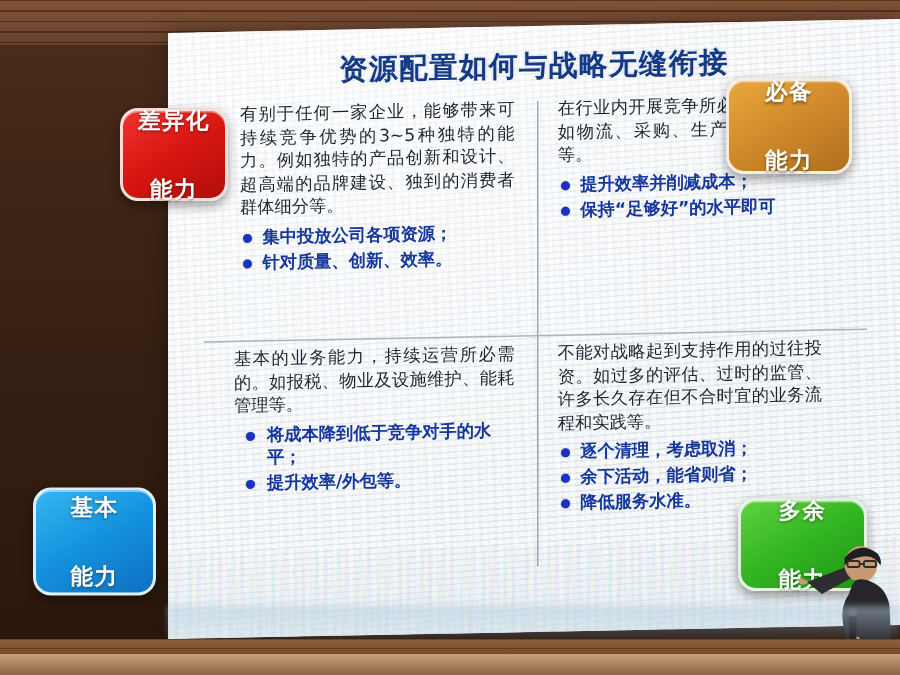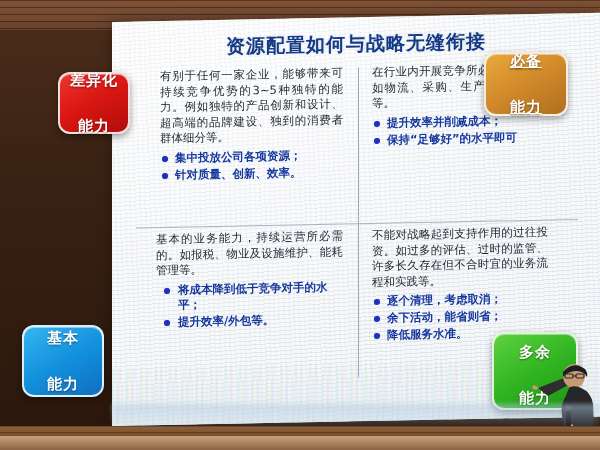--- a/index.html
+++ b/index.html
@@ -135,37 +135,35 @@
     border-radius:12px;
     display:flex;flex-direction:column;align-items:center;justify-content:center;
     color:#fff;font-weight:bold;font-size:15px;line-height:19px;
     text-align:center;letter-spacing:1px;
     text-shadow:0 1px 2px rgba(0,0,0,.45);
     box-shadow:0 3px 7px rgba(0,0,0,.38), inset 0 1px 0 rgba(255,255,255,.45);
     border:2px solid rgba(255,255,255,.85);
   }
   .badge .l2{display:block;margin-top:27px;}
   #badge-diff{
-    left:58px;top:72px;width:72px;height:62px;
+    left:80px;top:72px;width:72px;height:62px;
     background:linear-gradient(150deg,#f0342f 0%,#d91612 48%,#b00e0b 100%);
   }
   #badge-must{
     left:484px;top:52px;width:84px;height:64px;
     background:linear-gradient(150deg,#e9a93c 0%,#d0892a 50%,#b06f1f 100%);
-    text-decoration:underline;
   }
   #badge-basic{
     left:22px;top:325px;width:82px;height:72px;
     background:linear-gradient(150deg,#36b6f0 0%,#1391dd 50%,#0f6fc0 100%);
     justify-content:center;
   }
   #badge-extra{
-    left:492px;top:332px;width:86px;height:78px;
+    left:492px;top:332px;width:86px;height:62px;
     background:linear-gradient(150deg,#5fd23f 0%,#31b521 50%,#1f9516 100%);
-    justify-content:flex-end;
   }
 
   
   #presenter{position:absolute;left:530px;top:352px;width:70px;height:98px;z-index:20;}
 </style>
 </head>
 <body>
 
 <div id="stage">
 

